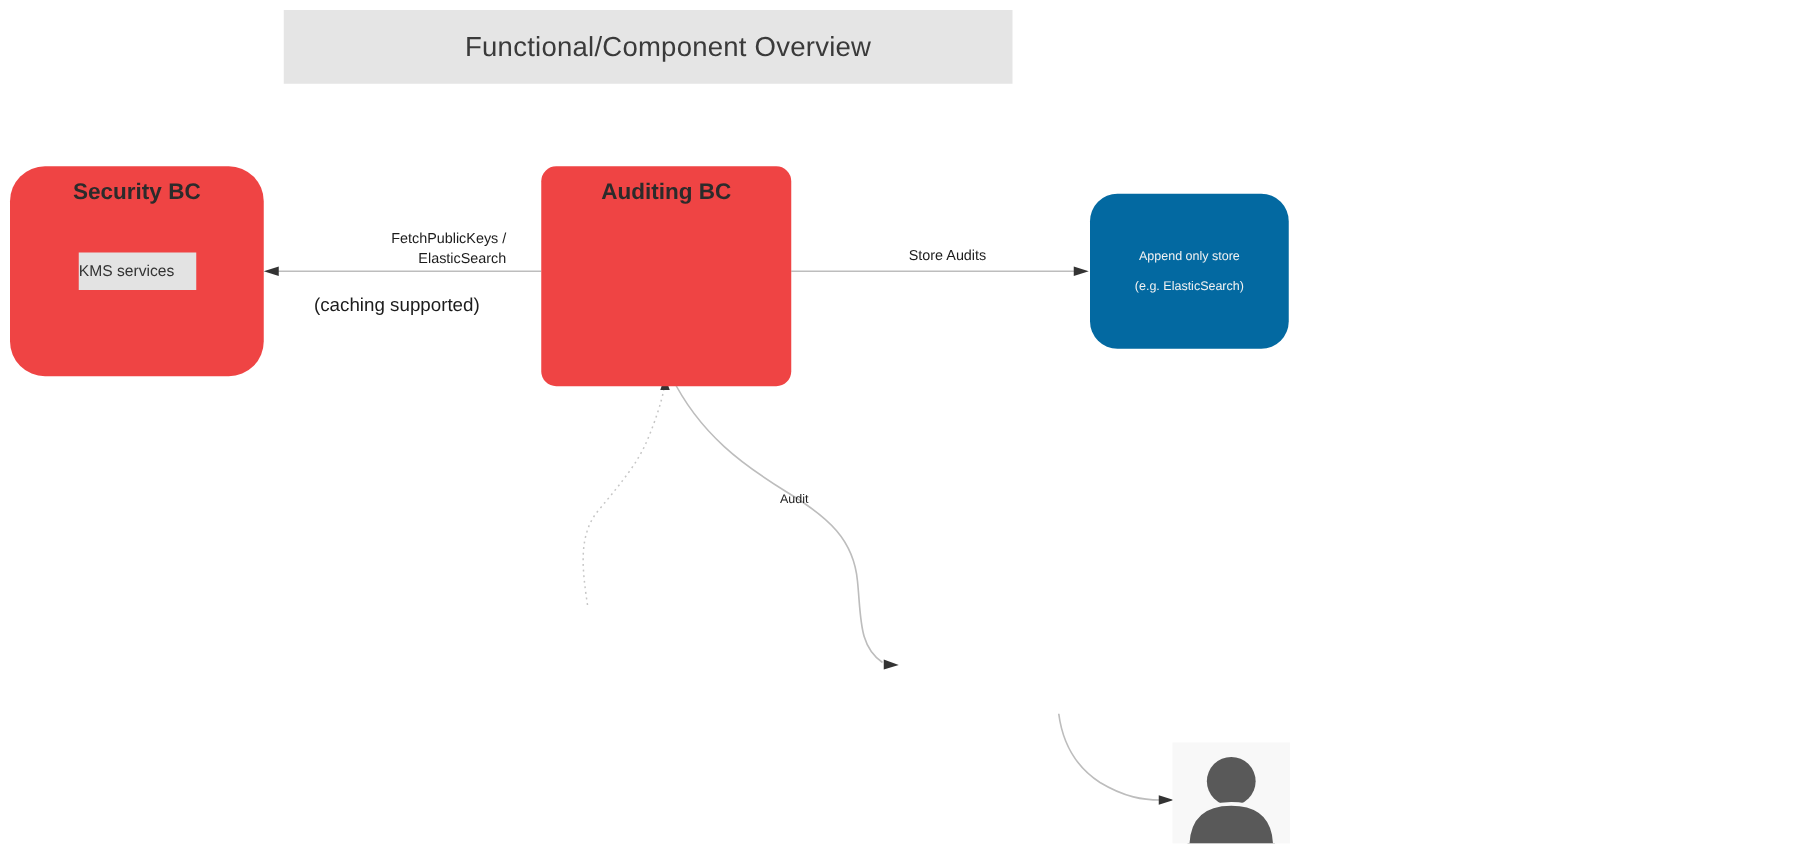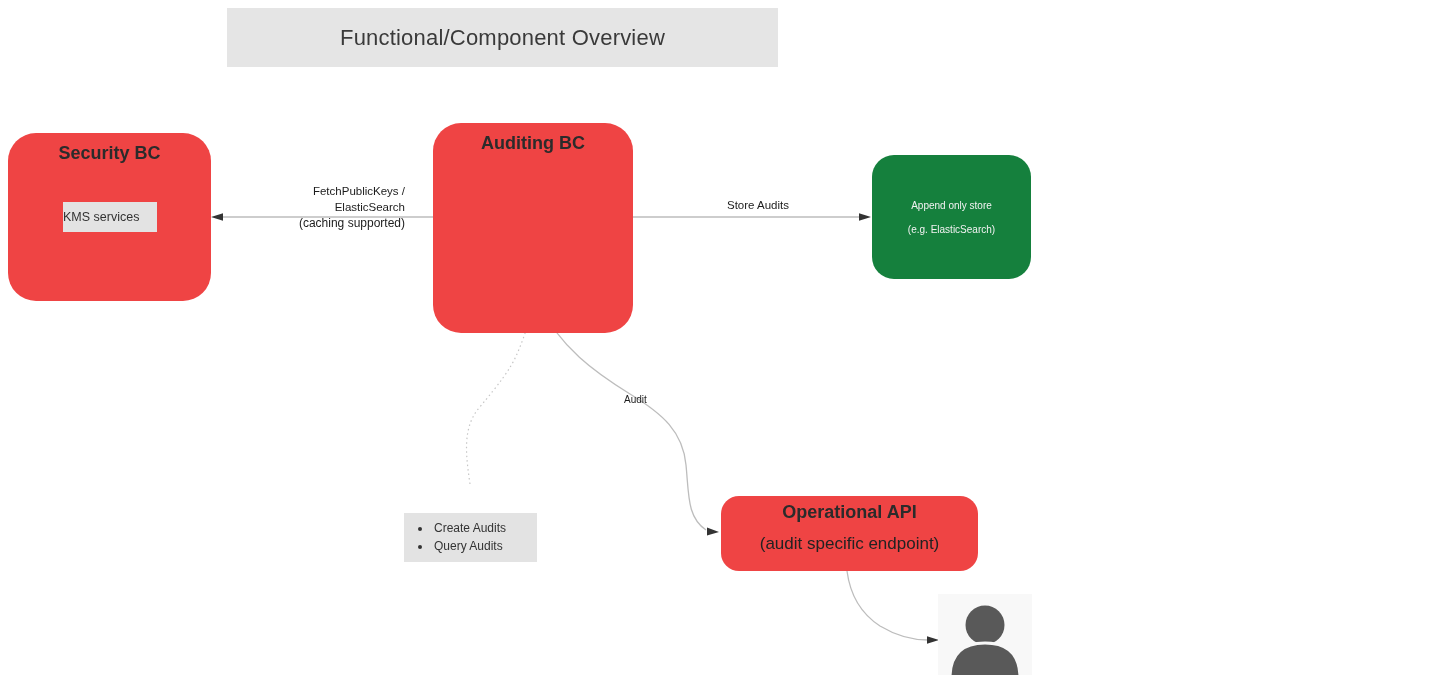--- a/index.html
+++ b/index.html
@@ -15,21 +15,21 @@
     overflow: hidden;
     background: #ffffff;
   }
   .abs { position: absolute; }
 
   
   .banner {
     left: 227px; top: 8px; width: 551px; height: 59px;
     background: #e5e5e5;
     display: flex; align-items: center; justify-content: center;
-    font-size: 22px; color: #3a3a3a; letter-spacing: 0.2px;
+    font-size: 22px; color: #3a3a3a; letter-spacing: 0.2px; padding-left: 32px;
   }
 
   
   .node {
     background: #ef4444;
     box-sizing: border-box;
     text-align: center;
   }
   .node-title {
     font-weight: bold;
@@ -39,26 +39,26 @@
 
   .security-bc { left: 8px; top: 133px; width: 203px; height: 168px; border-radius: 28px; }
   .security-bc .node-title { margin-top: 10px; }
   .chip {
     left: 63px; top: 202px; width: 94px; height: 30px;
     background: #e3e3e3;
     display: flex; align-items: center; 
     font-size: 12.5px; color: #333333;
   }
 
-  .auditing-bc { left: 433px; top: 123px; width: 200px; height: 210px; border-radius: 28px; }
+  .auditing-bc { left: 433px; top: 133px; width: 200px; height: 176px; border-radius: 12px; }
   .auditing-bc .node-title { margin-top: 10px; }
 
   .append-store {
     left: 872px; top: 155px; width: 159px; height: 124px; border-radius: 22px;
-    background: #15803d;
+    background: #0369a1;
     color: #f2f2f2;
     display: flex; flex-direction: column; align-items: center; justify-content: center;
     gap: 13px;
     font-size: 10px;
     text-align: center;
   }
 
   .client-bc { left: 358px; top: 485px; width: 225px; height: 90px; border-radius: 20px; }
   .client-bc .node-title { margin-top: 5px; }
   .panel {
@@ -91,22 +91,22 @@
     overflow: hidden;
   }
 
   
   .edge-label { color: #1c1c1c; }
   .lbl-fetch {
     left: 230px; top: 183px; width: 175px;
     text-align: right; font-size: 11.5px; line-height: 16px;
   }
   .lbl-caching {
-    left: 230px; top: 216px; width: 175px;
-    text-align: right; font-size: 12px;
+    left: 230px; top: 236px; width: 175px;
+    text-align: center; font-size: 15px;
   }
   .lbl-store {
     left: 690px; top: 199px; width: 136px;
     text-align: center; font-size: 11.5px;
   }
   .lbl-events {
     left: 440px; top: 377px;
     font-size: 14px; line-height: 21px;
   }
   .lbl-audit {
@@ -152,31 +152,21 @@
 
   <div class="abs node auditing-bc">
     <div class="node-title">Auditing BC</div>
   </div>
 
   <div class="abs append-store">
     <div>Append only store</div>
     <div>(e.g. ElasticSearch)</div>
   </div>
 
-  <div class="abs panel">
-    <ul>
-      <li>Create Audits</li>
-      <li>Query Audits</li>
-    </ul>
-  </div>
 
-  <div class="abs node operational-api">
-    <div class="node-title">Operational API</div>
-    <div class="api-subtitle">(audit specific endpoint)</div>
-  </div>
 
   <div class="abs person-tile">
     <svg width="94" height="81" viewBox="0 0 94 81">
       <circle cx="47" cy="31" r="19.5" fill="#595959"></circle>
       <path d="M12,84 C12,57 28,49 47,49 C66,49 82,57 82,84 Z" fill="#595959" stroke="#f8f8f8" stroke-width="3"></path>
     </svg>
   </div>
 
   <div class="abs edge-label lbl-fetch">
     <div>FetchPublicKeys /</div>

